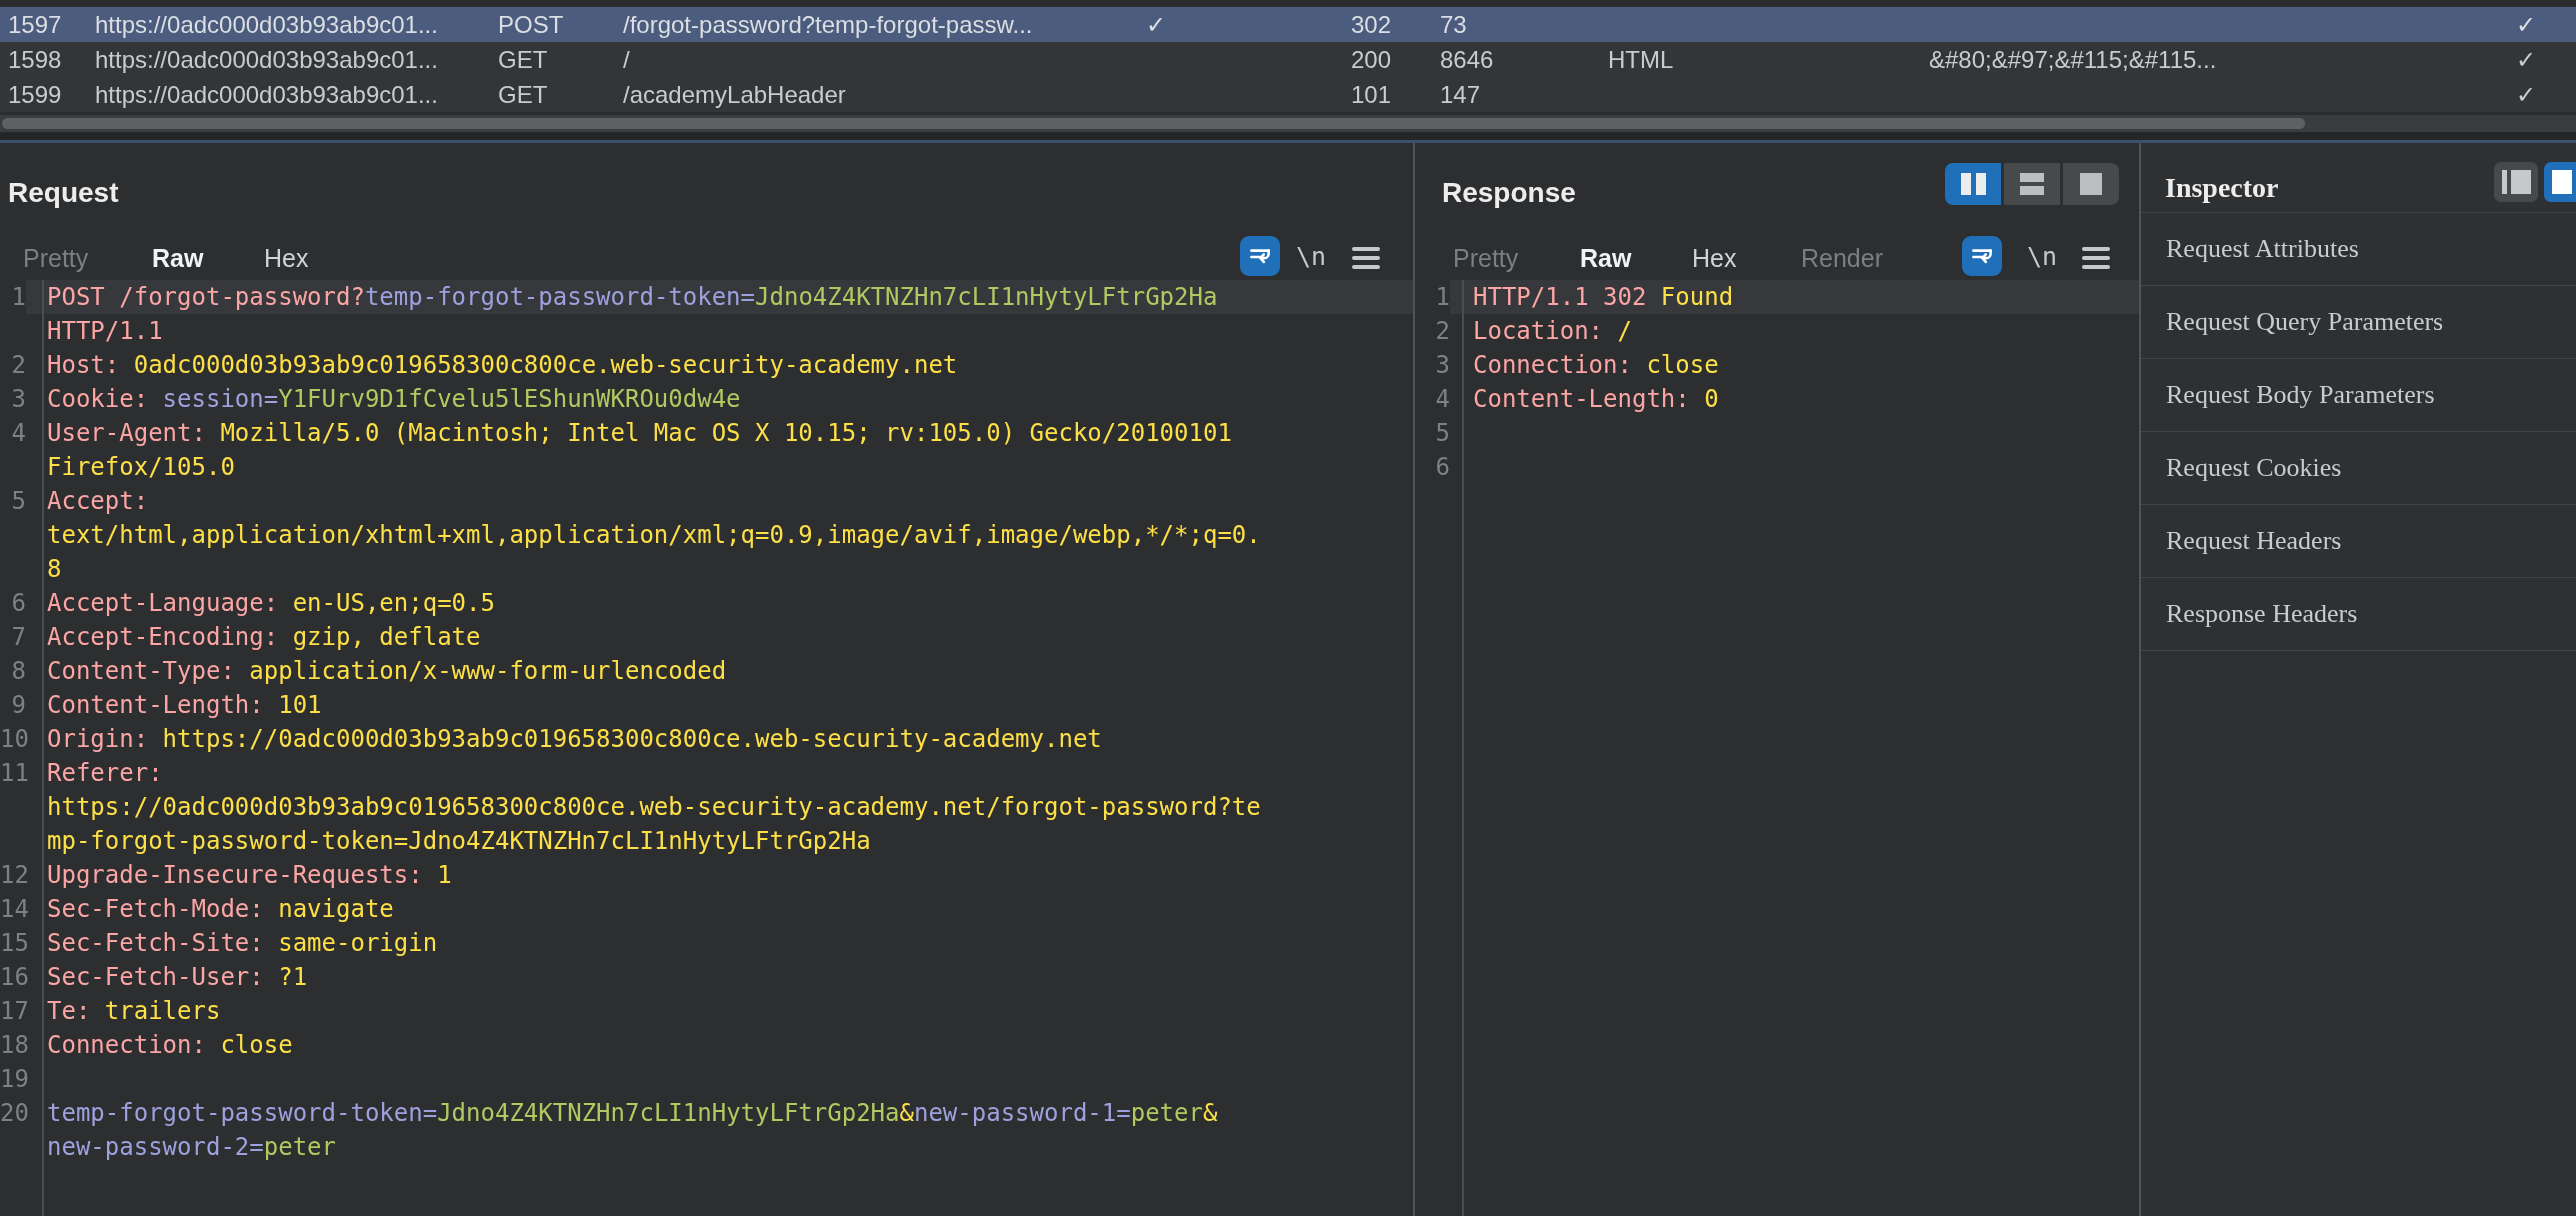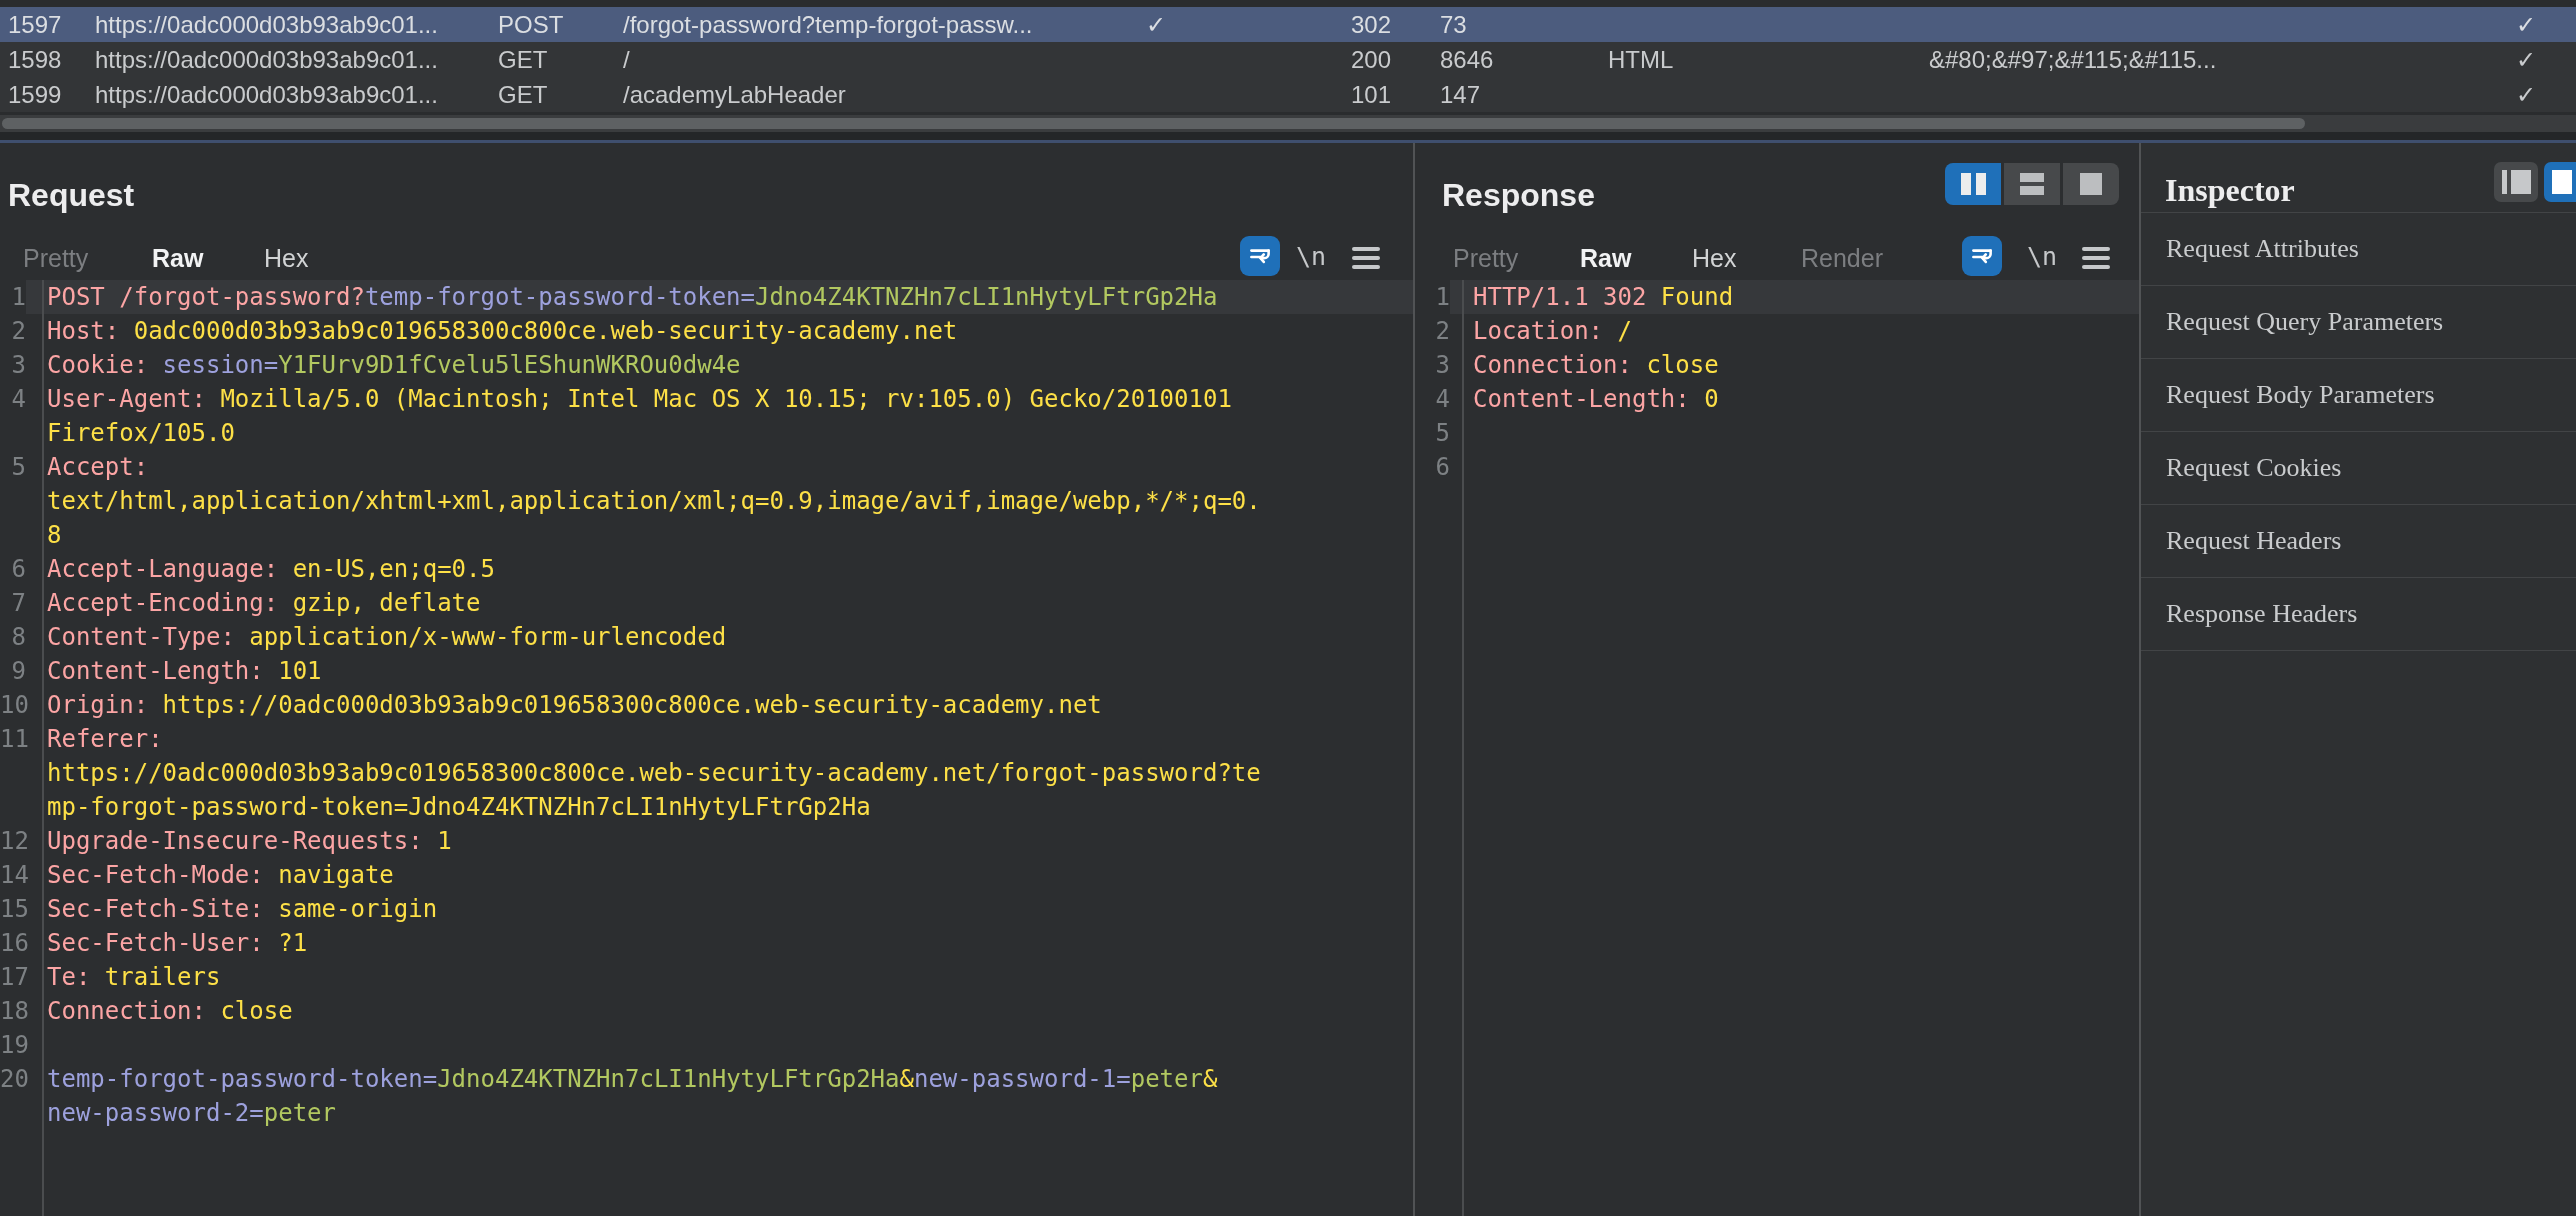--- a/index.html
+++ b/index.html
@@ -22,21 +22,21 @@
   .blueline{position:absolute;top:140px;left:0;width:2576px;height:3px;background:#3f4f6e;}
 
   
   .main{position:absolute;top:143px;left:0;right:0;bottom:0;background:#2c2e30;}
   .panel{position:absolute;top:0;bottom:0;overflow:hidden;}
   .req{left:0;width:1413px;}
   .resp{left:1415px;width:855px;}
   .vsep{position:absolute;top:0;bottom:0;width:2px;background:#515355;}
   .inspector{position:absolute;top:0;bottom:0;left:2141px;right:0;background:#2e3032;overflow:hidden;font-family:Liberation Serif, serif;}
 
-  .ptitle{position:absolute;top:34px;margin:0;font-size:32px;font-weight:bold;color:#ededee;}
+  .ptitle{position:absolute;top:34px;margin:0;font-size:28px;font-weight:bold;color:#ededee;}
   .req .ptitle{left:8px}
   .resp .ptitle{left:27px}
 
   
   .tabs{position:absolute;top:94px;left:0;right:13px;height:46px;}
   .tab{position:absolute;top:6px;height:30px;font-size:25px;line-height:30px;cursor:default;}
   .tab.disabled{color:#7c7e81}
   .tab.normal{color:#d2d4d5}
   .tab.active{color:#f2f3f4;font-weight:bold;}
   .tab.active::after{content:'';position:absolute;left:50%;transform:translateX(-50%);top:37px;width:112px;height:5px;background:#e0662a;border-radius:1px;}
@@ -162,20 +162,21 @@
           </svg>
       </span>
       <span class="nl-ico">\n</span>
       <span class="menu-ico">
           <i></i>
           <i></i>
           <i></i>
         </span>
       <div class="editor" id="req-editor">
           <div class="ed-row hl"><span class="ln">1</span><span class="code"><span class="sg-k">POST /forgot-password?</span><span class="sg-p">temp-forgot-password-token=</span><span class="sg-v">Jdno4Z4KTNZHn7cLI1nHytyLFtrGp2Ha</span></span></div>
+          <div class="ed-row"><span class="ln"></span><span class="code"><span class="sg-k">HTTP/1.1</span></span></div>
           <div class="ed-row"><span class="ln">2</span><span class="code"><span class="sg-k">Host: </span><span class="sg-w">0adc000d03b93ab9c019658300c800ce.web-security-academy.net</span></span></div>
           <div class="ed-row"><span class="ln">3</span><span class="code"><span class="sg-k">Cookie: </span><span class="sg-p">session=</span><span class="sg-v">Y1FUrv9D1fCvelu5lEShunWKROu0dw4e</span></span></div>
           <div class="ed-row"><span class="ln">4</span><span class="code"><span class="sg-k">User-Agent: </span><span class="sg-w">Mozilla/5.0 (Macintosh; Intel Mac OS X 10.15; rv:105.0) Gecko/20100101</span></span></div>
           <div class="ed-row"><span class="ln"></span><span class="code"><span class="sg-w">Firefox/105.0</span></span></div>
           <div class="ed-row"><span class="ln">5</span><span class="code"><span class="sg-k">Accept:</span></span></div>
           <div class="ed-row"><span class="ln"></span><span class="code"><span class="sg-w">text/html,application/xhtml+xml,application/xml;q=0.9,image/avif,image/webp,*/*;q=0.</span></span></div>
           <div class="ed-row"><span class="ln"></span><span class="code"><span class="sg-w">8</span></span></div>
           <div class="ed-row"><span class="ln">6</span><span class="code"><span class="sg-k">Accept-Language: </span><span class="sg-w">en-US,en;q=0.5</span></span></div>
           <div class="ed-row"><span class="ln">7</span><span class="code"><span class="sg-k">Accept-Encoding: </span><span class="sg-w">gzip, deflate</span></span></div>
           <div class="ed-row"><span class="ln">8</span><span class="code"><span class="sg-k">Content-Type: </span><span class="sg-w">application/x-www-form-urlencoded</span></span></div>

